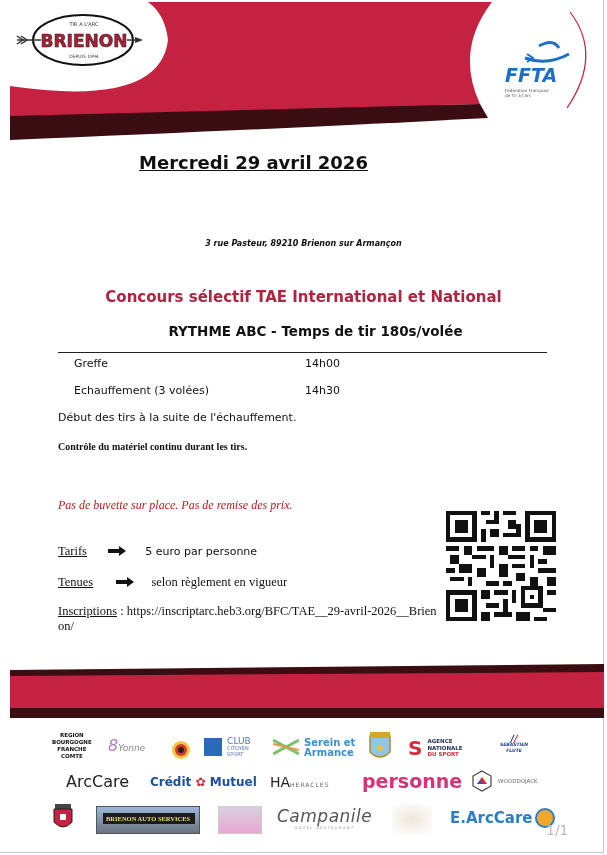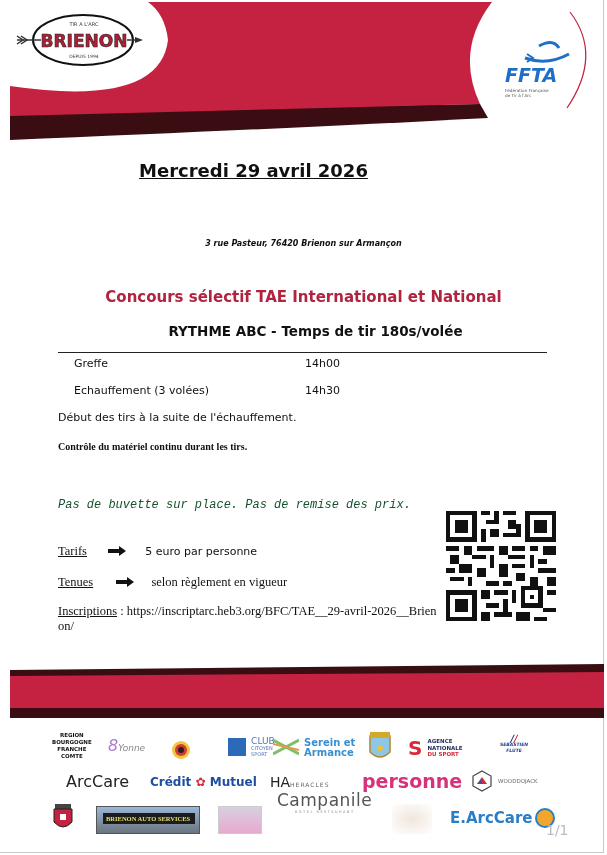--- a/index.html
+++ b/index.html
@@ -7,32 +7,32 @@
   .page { position:absolute; left:0; top:0; width:607px; height:855px; background:#fff; }
   .page-border { position:absolute; right:3px; top:0; width:1px; height:852px; background:#c8c8c8; }
   .page-border-b { position:absolute; left:0; bottom:2px; width:604px; height:1px; background:#c8c8c8; }
 
   
   .banner { position:absolute; left:0; top:0; width:607px; height:150px; }
   .logo-brienon { position:absolute; left:15px; top:12px; width:130px; height:56px; }
   .logo-ffta { position:absolute; left:495px; top:10px; width:110px; height:100px; }
 
   .abs { position:absolute; white-space:nowrap; }
-  .date { left:0; width:507px; top:160px; text-align:center; font-weight:bold; font-size:18px; text-decoration:underline; font-family:"DejaVu Sans", sans-serif; }
+  .date { left:0; width:507px; top:152px; text-align:center; font-weight:bold; font-size:18px; text-decoration:underline; font-family:"DejaVu Sans", sans-serif; }
   .venue { left:0; width:607px; top:218px; text-align:center; font-weight:bold; font-style:italic; font-size:15.5px; }
   .address { left:0; width:607px; top:239px; text-align:center; font-weight:bold; font-style:italic; font-size:8px; }
   .comp-title { left:0; width:607px; top:288px; text-align:center; font-weight:bold; font-size:15px; color:#b0243f; }
   .rhythm { left:12px; width:607px; top:323px; text-align:center; font-weight:bold; font-size:13.5px; }
   .rule { position:absolute; left:58px; top:352px; width:489px; height:1px; background:#222; }
   .sched-label { left:74px; font-size:11px; }
   .sched-time { left:305px; font-size:11px; }
   .note1 { left:58px; top:411px; font-size:11px; }
   .note2 { left:58px; top:441px; font-size:10px; font-weight:bold; font-family:"Liberation Serif", serif; }
   .note3 { left:58px; top:459px; font-size:13px; font-weight:bold; font-family:"Liberation Serif", serif; line-height:16px; white-space:normal; width:470px; }
-  .note4 { left:58px; top:498px; font-size:12px; font-style:italic; font-family:Liberation Mono, monospace; color:#14532d; }
+  .note4 { left:58px; top:498px; font-size:12px; font-style:italic; font-family:Liberation Serif, serif; color:#b91c1c; }
 
   .info-label { font-family:"Liberation Serif", serif; font-size:12.5px; text-decoration:underline; color:#111;text-align:right; }
   .info-val { font-size:11px; color:#111; }
   .info-val-serif { font-family:"Liberation Serif", serif; font-size:12.5px; color:#111; }
   .arrow { display:inline-block; width:18px; height:10px; vertical-align:middle; }
   .insc { left:58px; top:604px; font-family:"Liberation Serif", serif; font-size:12.5px; line-height:15px; white-space:normal; width:380px; }
 
   .qr { position:absolute; left:446px; top:511px; width:110px; height:110px; }
 
   .footer-band { position:absolute; left:10px; top:662px; width:594px; height:56px; }
@@ -77,21 +77,21 @@
     <path d="M75 2 Q108 45 72 98" stroke="#c42240" stroke-width="1.2" fill="none"></path>
     <path d="M44 36 Q58 28 64 38" stroke="#1e6fc8" stroke-width="3" fill="none"></path>
     <path d="M30 48 Q52 56 74 44" stroke="#1e6fc8" stroke-width="3" fill="none"></path>
     <path d="M32 44 L38 48 L32 52" stroke="#1e6fc8" stroke-width="2" fill="none"></path>
     <text x="10" y="72" font-size="19" font-weight="bold" font-style="italic" fill="#1e6fc8" font-family="DejaVu Sans, sans-serif">FFTA</text>
     <text x="10" y="82" font-size="4.2" fill="#555" font-family="DejaVu Sans, sans-serif">Fédération Française</text>
     <text x="10" y="87" font-size="4.2" fill="#555" font-family="DejaVu Sans, sans-serif">de Tir à l'Arc</text>
   </svg>
 
   <div class="abs date">Mercredi 29 avril 2026</div>
-  <div class="abs address">3 rue Pasteur, 76420 Brienon sur Armançon</div>
+  <div class="abs address">3 rue Pasteur, 89210 Brienon sur Armançon</div>
   <div class="abs comp-title">Concours sélectif TAE International et National</div>
   <div class="abs rhythm">RYTHME ABC - Temps de tir 180s/volée</div>
   <div class="rule"></div>
 
   <div class="abs sched-label" style="top:357px;">Greffe</div>
   <div class="abs sched-time" style="top:357px;">14h00</div>
   <div class="abs sched-label" style="top:384px;">Echauffement (3 volées)</div>
   <div class="abs sched-time" style="top:384px;">14h30</div>
 
   <div class="abs note1">Début des tirs à la suite de l'échauffement.</div>
@@ -190,21 +190,21 @@
         <div>BOURGOGNE</div>
         <div>FRANCHE</div>
         <div>COMTE</div>
     </div>
     <div class="sp" style="left:108px; top:6px; font-size:16px; font-style:italic; color:#c9a24a;"><span style="color:#b07ad0;">8</span><span style="font-size:9px; color:#888;">Yonne</span></div>
     <svg class="sp" style="left:168px; top:4px;" width="26" height="30" viewBox="0 0 26 30">
       <circle cx="13" cy="16" r="9" fill="#f4c542"></circle>
         <circle cx="13" cy="16" r="6" fill="#d43b2e"></circle>
         <circle cx="13" cy="16" r="3" fill="#222"></circle>
     </svg>
-    <div class="sp" style="left:228px; top:8px;">
+    <div class="sp" style="left:204px; top:8px;">
       <span style="display:inline-block; width:18px; height:18px; background:#2a6ab8; vertical-align:top;"></span>
       <span style="display:inline-block; vertical-align:top; font-size:5px; line-height:6px; color:#5573b8;"><span style="font-size:9px;">CLUB</span><br><span>CITOYEN</span><br><span>SPORT</span></span>
     </div>
     <div class="sp" style="left:273px; top:8px;">
       <svg width="26" height="18" viewBox="0 0 26 18" style="vertical-align:top;">
           <path d="M0 2 L26 16 M0 16 L26 2" stroke="#7cc06a" stroke-width="3"></path>
           <path d="M0 6 L26 12" stroke="#e59a4a" stroke-width="2"></path>
         </svg>
       <span style="display:inline-block; font-size:10px; line-height:10px; color:#3a8fd0;font-weight:bold;"><span>Serein et</span><br><span>Armance</span></span>
     </div>
@@ -238,21 +238,21 @@
 
     <svg class="sp" style="left:52px; top:74px;" width="22" height="28" viewBox="0 0 22 28">
       <rect x="3" y="0" width="16" height="5" fill="#444"></rect>
         <path d="M2 5 H20 V18 Q11 28 2 18 Z" fill="#c42240" stroke="#222" stroke-width="1"></path>
         <rect x="8" y="10" width="6" height="6" fill="#fff"></rect>
     </svg>
     <div class="sp" style="left:96px; top:76px; width:102px; height:26px; background:linear-gradient(#9ab7d8,#6a7480); border:1px solid #555;">
       <div style="margin:6px 4px 0 6px; background:#1c1c1c; color:#e8e06a; font-size:6.5px; font-weight:bold; padding:2px 3px; font-family:'Liberation Serif', serif;">BRIENON AUTO SERVICES</div>
     </div>
     <div class="sp" style="left:218px; top:76px; width:42px; height:26px; background:linear-gradient(#d8d0e0,#e8a8d0); border:1px solid #ccc;"></div>
-    <div class="sp" style="left:277px; top:60px; text-align:center;">
+    <div class="sp" style="left:277px; top:76px; text-align:center;font-style:italic;">
       <div style="font-size:17px; color:#555; letter-spacing:0.5px;">Campanile</div>
       <div style="font-size:3.5px; color:#888; letter-spacing:1.5px;">HOTEL RESTAURANT</div>
     </div>
     <div class="sp" style="left:392px; top:74px; width:40px; height:30px; background:radial-gradient(#f0e6dc,#fff);"></div>
     <div class="sp" style="left:450px; top:78px; font-size:15px; font-weight:bold; color:#2a7ec8;"><span>E.ArcCare</span><span style="display:inline-block; width:16px; height:16px; border:2px solid #2a7ec8; border-radius:50%; background:#f2a72a; vertical-align:middle; margin-left:2px;"></span></div>
   </div>
 
   <div class="pagenum">1/1</div>
 </div>
 

